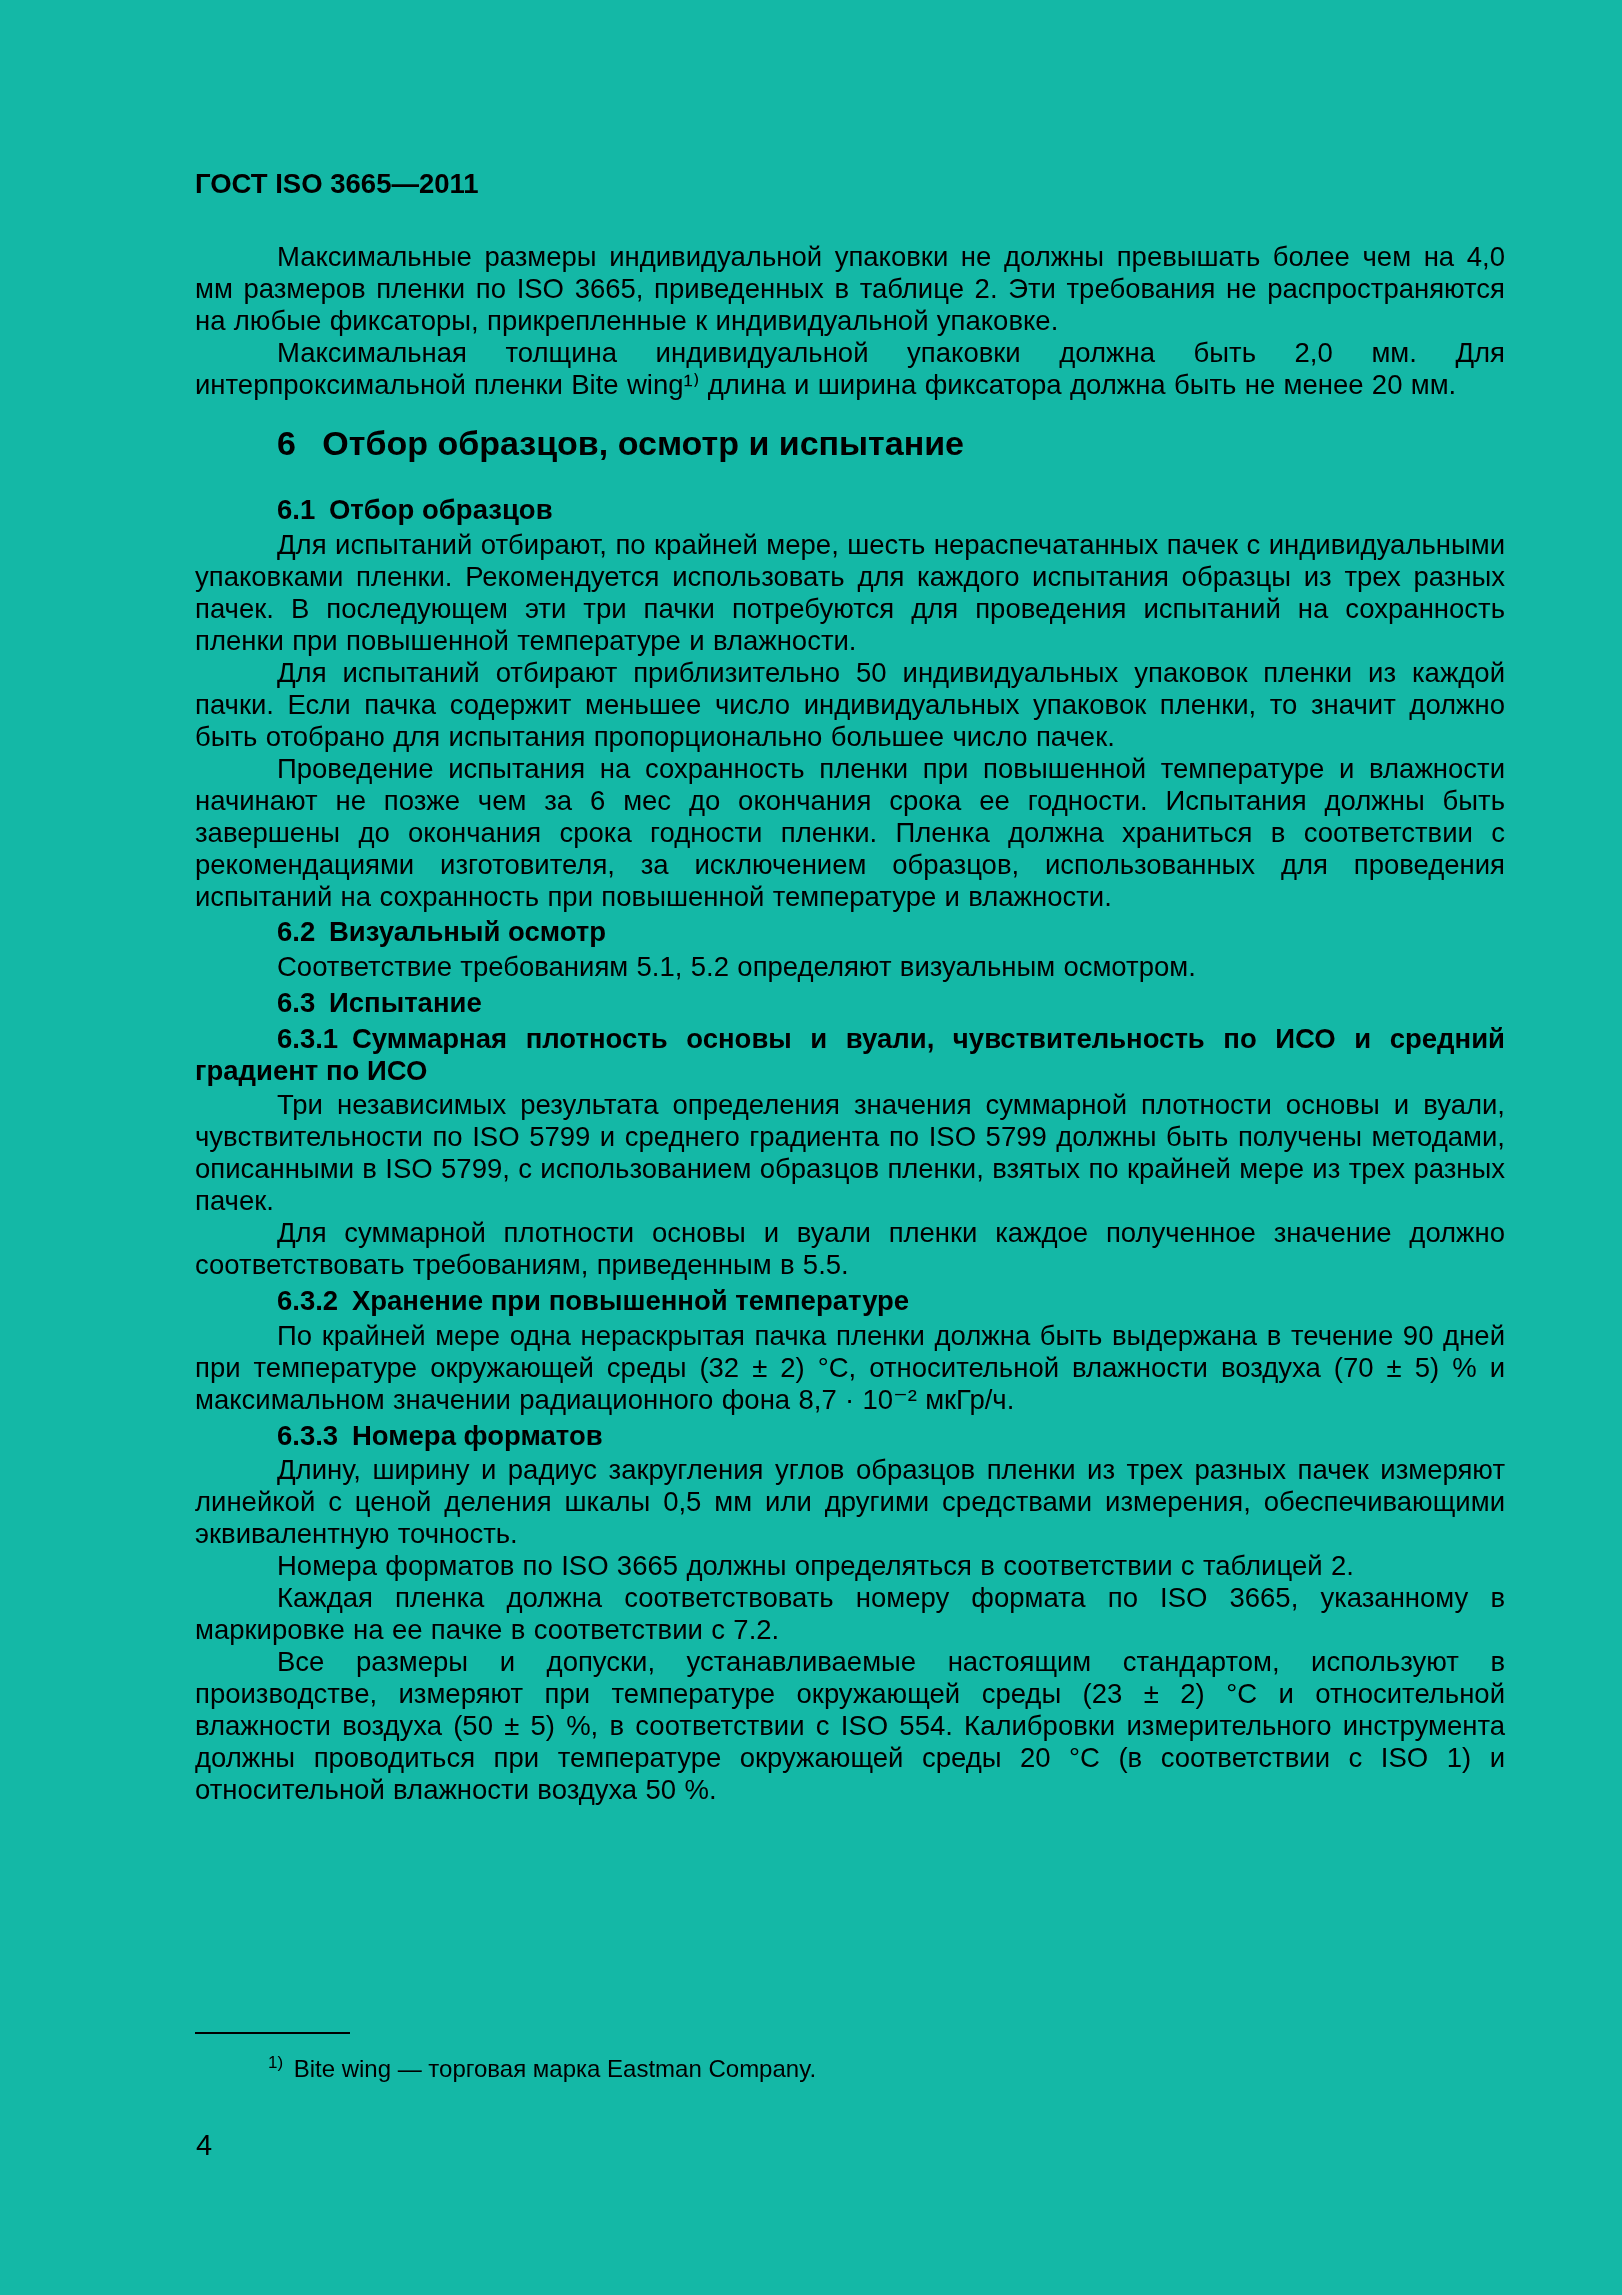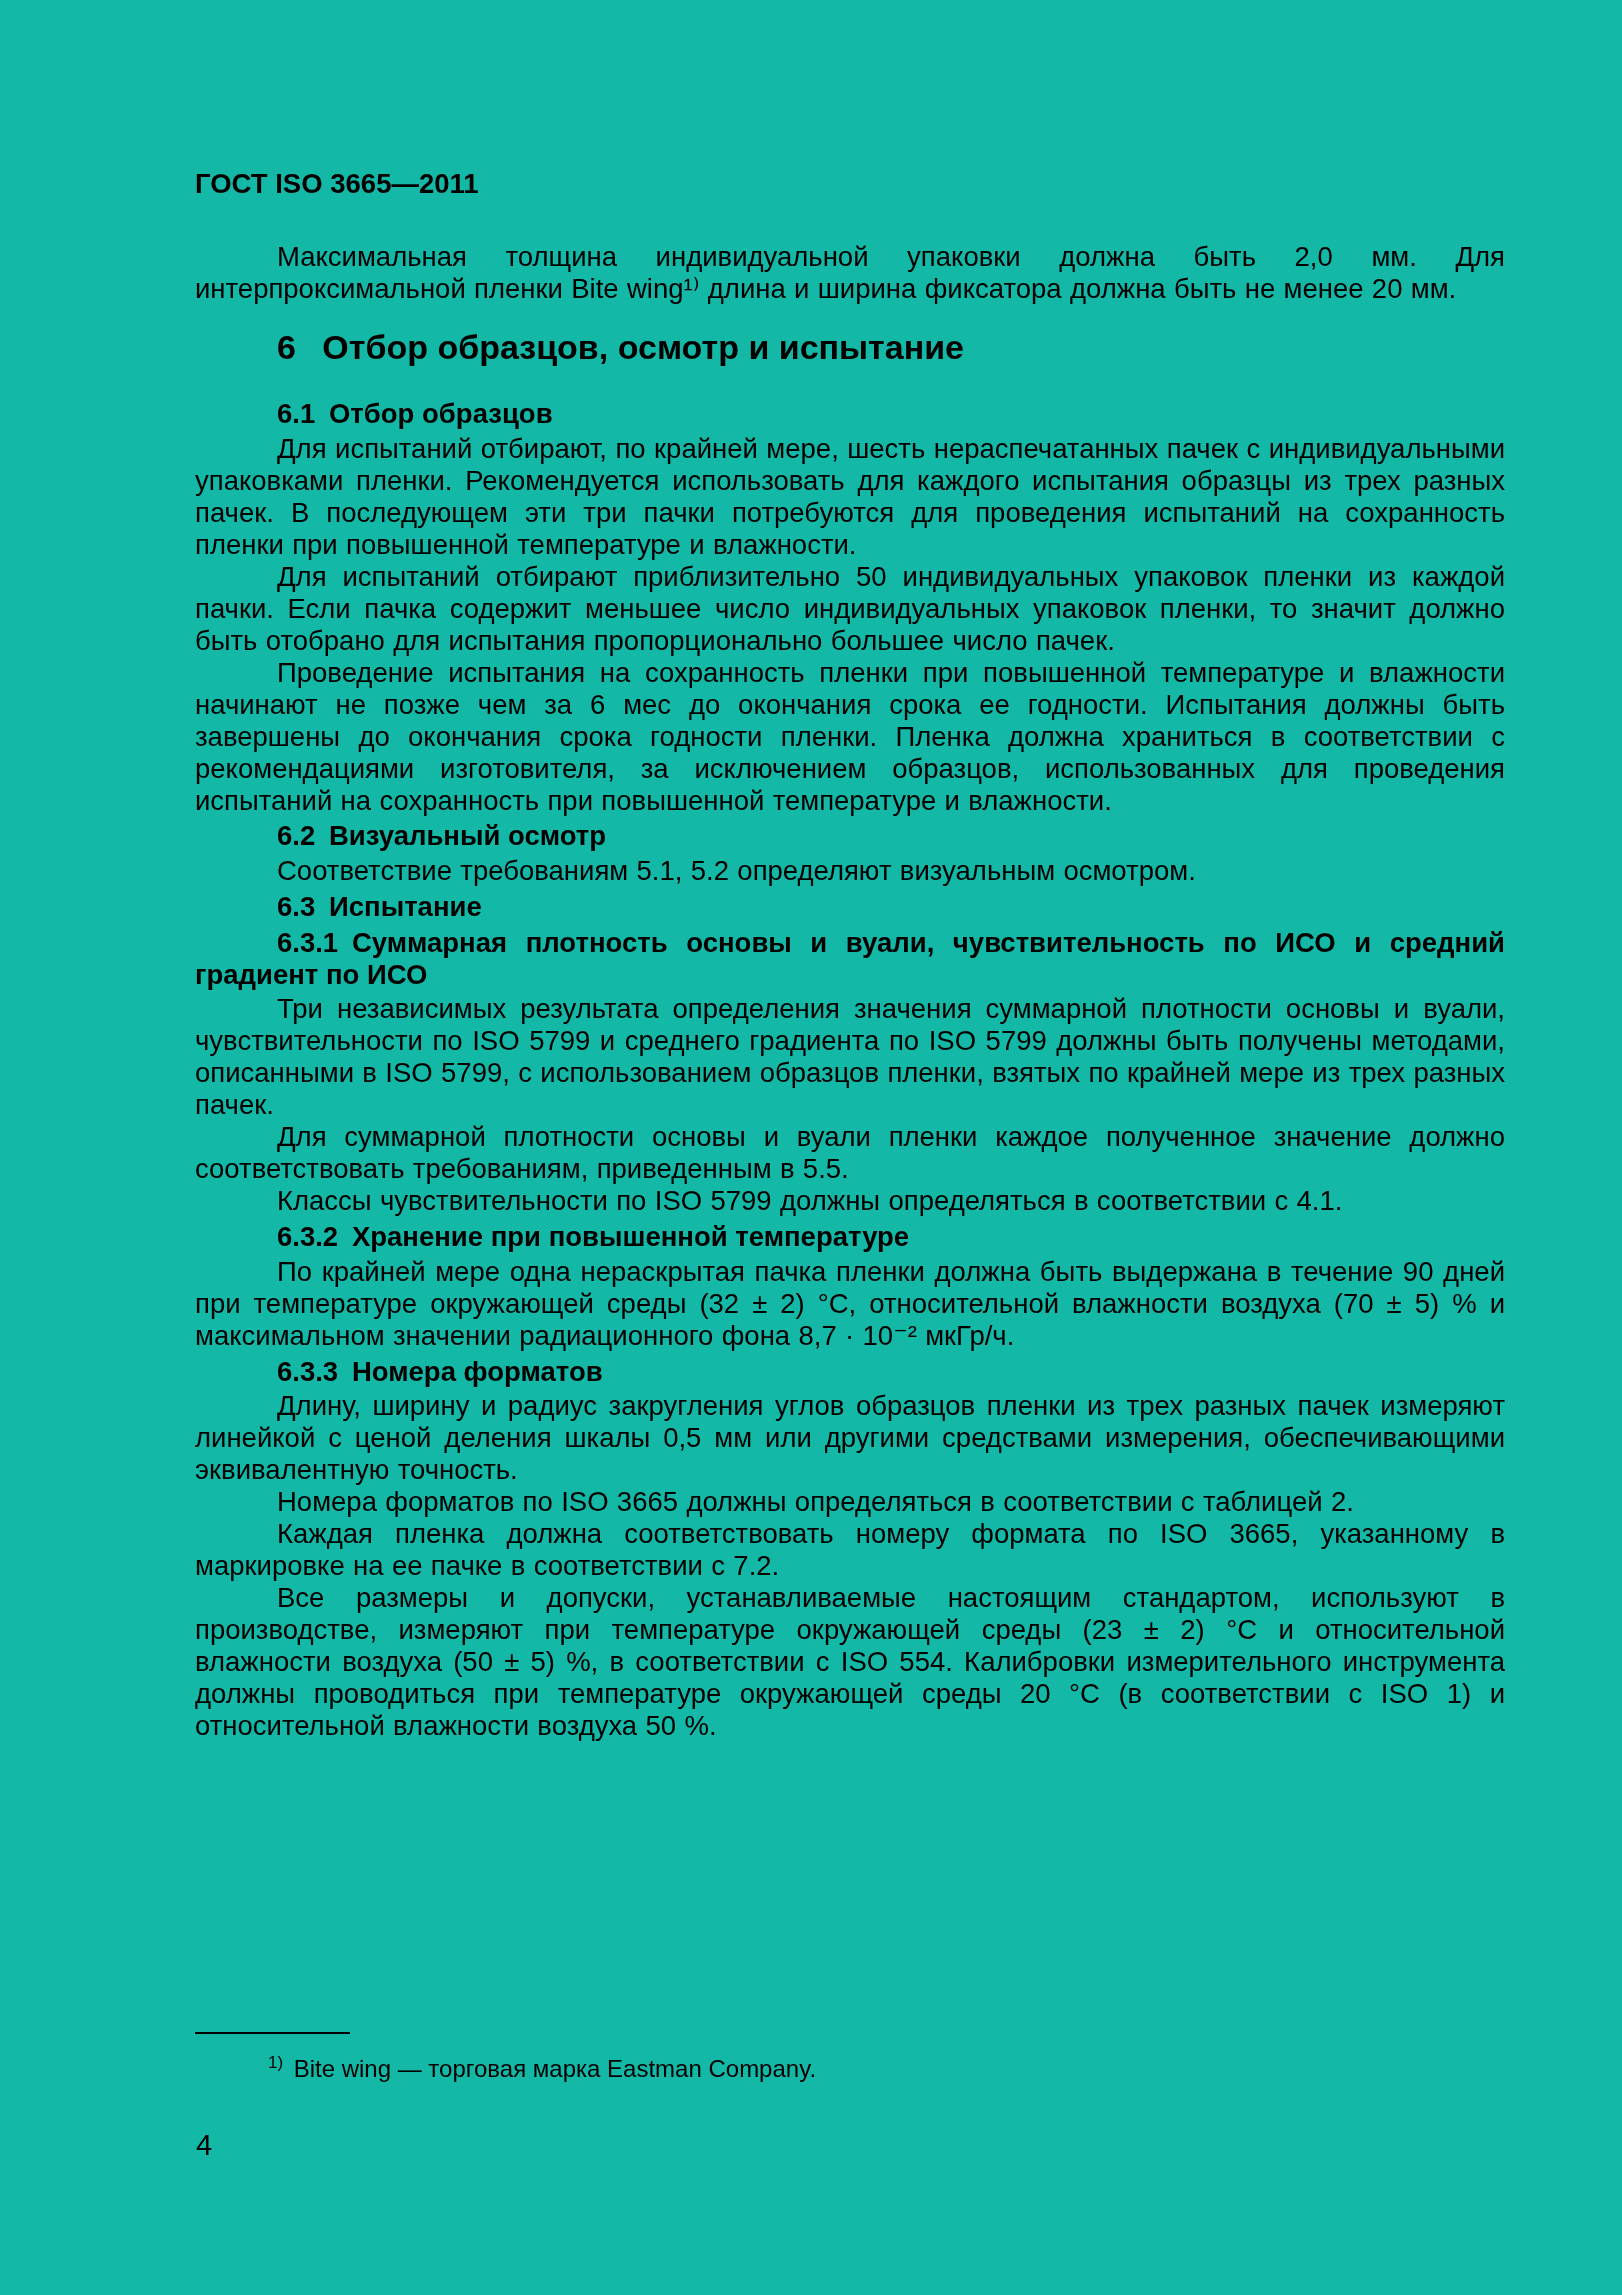--- a/index.html
+++ b/index.html
@@ -79,33 +79,33 @@
   }
 </style>
 </head>
 <body>
 
 <div class="page">
 
   <div class="doc-code">ГОСТ ISO 3665—2011</div>
 
   <main id="content">
+      <p class="blk">Максимальные размеры индивидуальной упаковки не должны превышать более чем на 4,0 мм размеров пленки по ISO 3665, приведенных в таблице 2. Эти требования не распространяются на любые фиксаторы, прикрепленные к индивидуальной упаковке.</p>
       <p class="blk">Максимальная толщина индивидуальной упаковки должна быть 2,0 мм. Для интерпроксимальной пленки Bite wing¹⁾ длина и ширина фиксатора должна быть не менее 20 мм.</p>
       <h1 class="blk">6  Отбор образцов, осмотр и испытание</h1>
       <h2 class="blk">6.1 Отбор образцов</h2>
       <p class="blk">Для испытаний отбирают, по крайней мере, шесть нераспечатанных пачек с индивидуальными упаковками пленки. Рекомендуется использовать для каждого испытания образцы из трех разных пачек. В последующем эти три пачки потребуются для проведения испытаний на сохранность пленки при повышенной температуре и влажности.</p>
       <p class="blk">Для испытаний отбирают приблизительно 50 индивидуальных упаковок пленки из каждой пачки. Если пачка содержит меньшее число индивидуальных упаковок пленки, то значит должно быть отобрано для испытания пропорционально большее число пачек.</p>
       <p class="blk">Проведение испытания на сохранность пленки при повышенной температуре и влажности начинают не позже чем за 6 мес до окончания срока ее годности. Испытания должны быть завершены до окончания срока годности пленки. Пленка должна храниться в соответствии с рекомендациями изготовителя, за исключением образцов, использованных для проведения испытаний на сохранность при повышенной температуре и влажности.</p>
       <h2 class="blk">6.2 Визуальный осмотр</h2>
       <p class="blk">Соответствие требованиям 5.1, 5.2 определяют визуальным осмотром.</p>
       <h2 class="blk">6.3 Испытание</h2>
       <h2 class="blk">6.3.1 Суммарная плотность основы и вуали, чувствительность по ИСО и средний градиент по ИСО</h2>
       <p class="blk">Три независимых результата определения значения суммарной плотности основы и вуали, чувствительности по ISO 5799 и среднего градиента по ISO 5799 должны быть получены методами, описанными в ISO 5799, с использованием образцов пленки, взятых по крайней мере из трех разных пачек.</p>
       <p class="blk">Для суммарной плотности основы и вуали пленки каждое полученное значение должно соответствовать требованиям, приведенным в 5.5.</p>
-      <p class="blk">Классы чувствительности по ISO 5799 должны определяться в соответствии с 4.1.</p>
       <h2 class="blk">6.3.2 Хранение при повышенной температуре</h2>
       <p class="blk">По крайней мере одна нераскрытая пачка пленки должна быть выдержана в течение 90 дней при температуре окружающей среды (32 ± 2) °С, относительной влажности воздуха (70 ± 5) % и максимальном значении радиационного фона 8,7 · 10⁻² мкГр/ч.</p>
       <h2 class="blk">6.3.3 Номера форматов</h2>
       <p class="blk">Длину, ширину и радиус закругления углов образцов пленки из трех разных пачек измеряют линейкой с ценой деления шкалы 0,5 мм или другими средствами измерения, обеспечивающими эквивалентную точность.</p>
       <p class="blk">Номера форматов по ISO 3665 должны определяться в соответствии с таблицей 2.</p>
       <p class="blk">Каждая пленка должна соответствовать номеру формата по ISO 3665, указанному в маркировке на ее пачке в соответствии с 7.2.</p>
       <p class="blk">Все размеры и допуски, устанавливаемые настоящим стандартом, используют в производстве, измеряют при температуре окружающей среды (23 ± 2) °С и относительной влажности воздуха (50 ± 5) %, в соответствии с ISO 554. Калибровки измерительного инструмента должны проводиться при температуре окружающей среды 20 °С (в соответствии с ISO 1) и относительной влажности воздуха 50 %.</p>
     </main>
 
   <div class="footnote-block">

